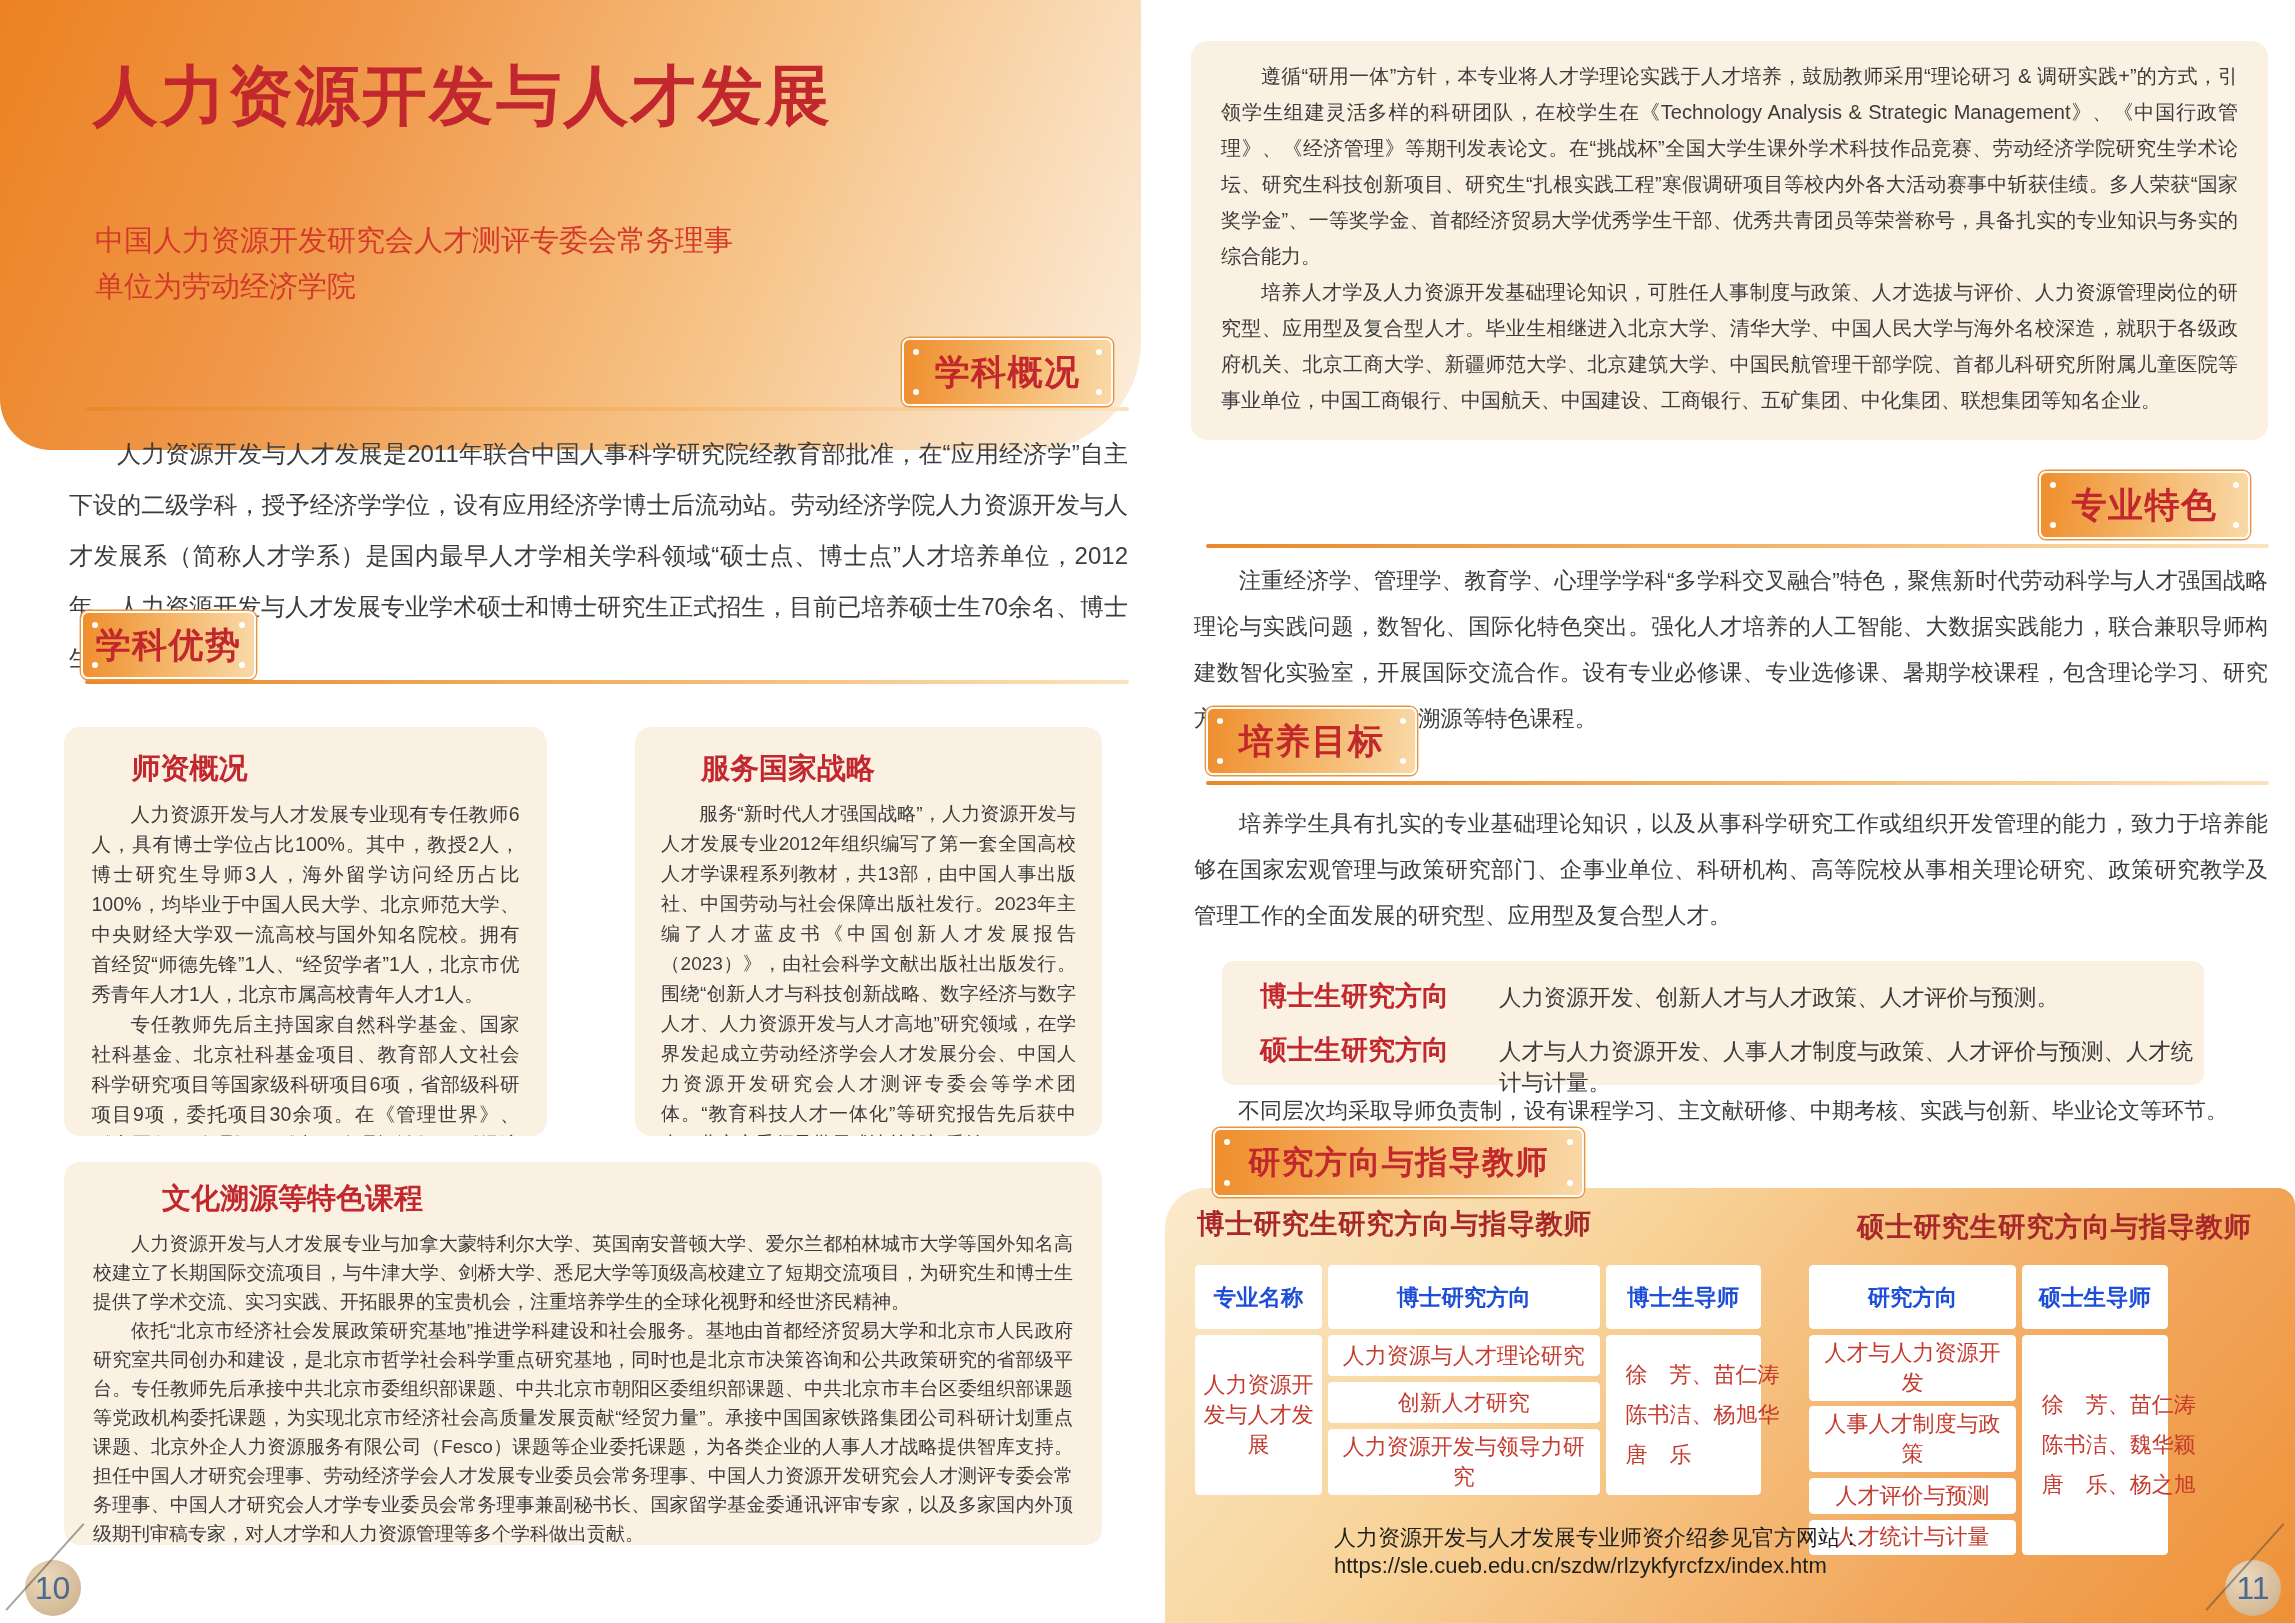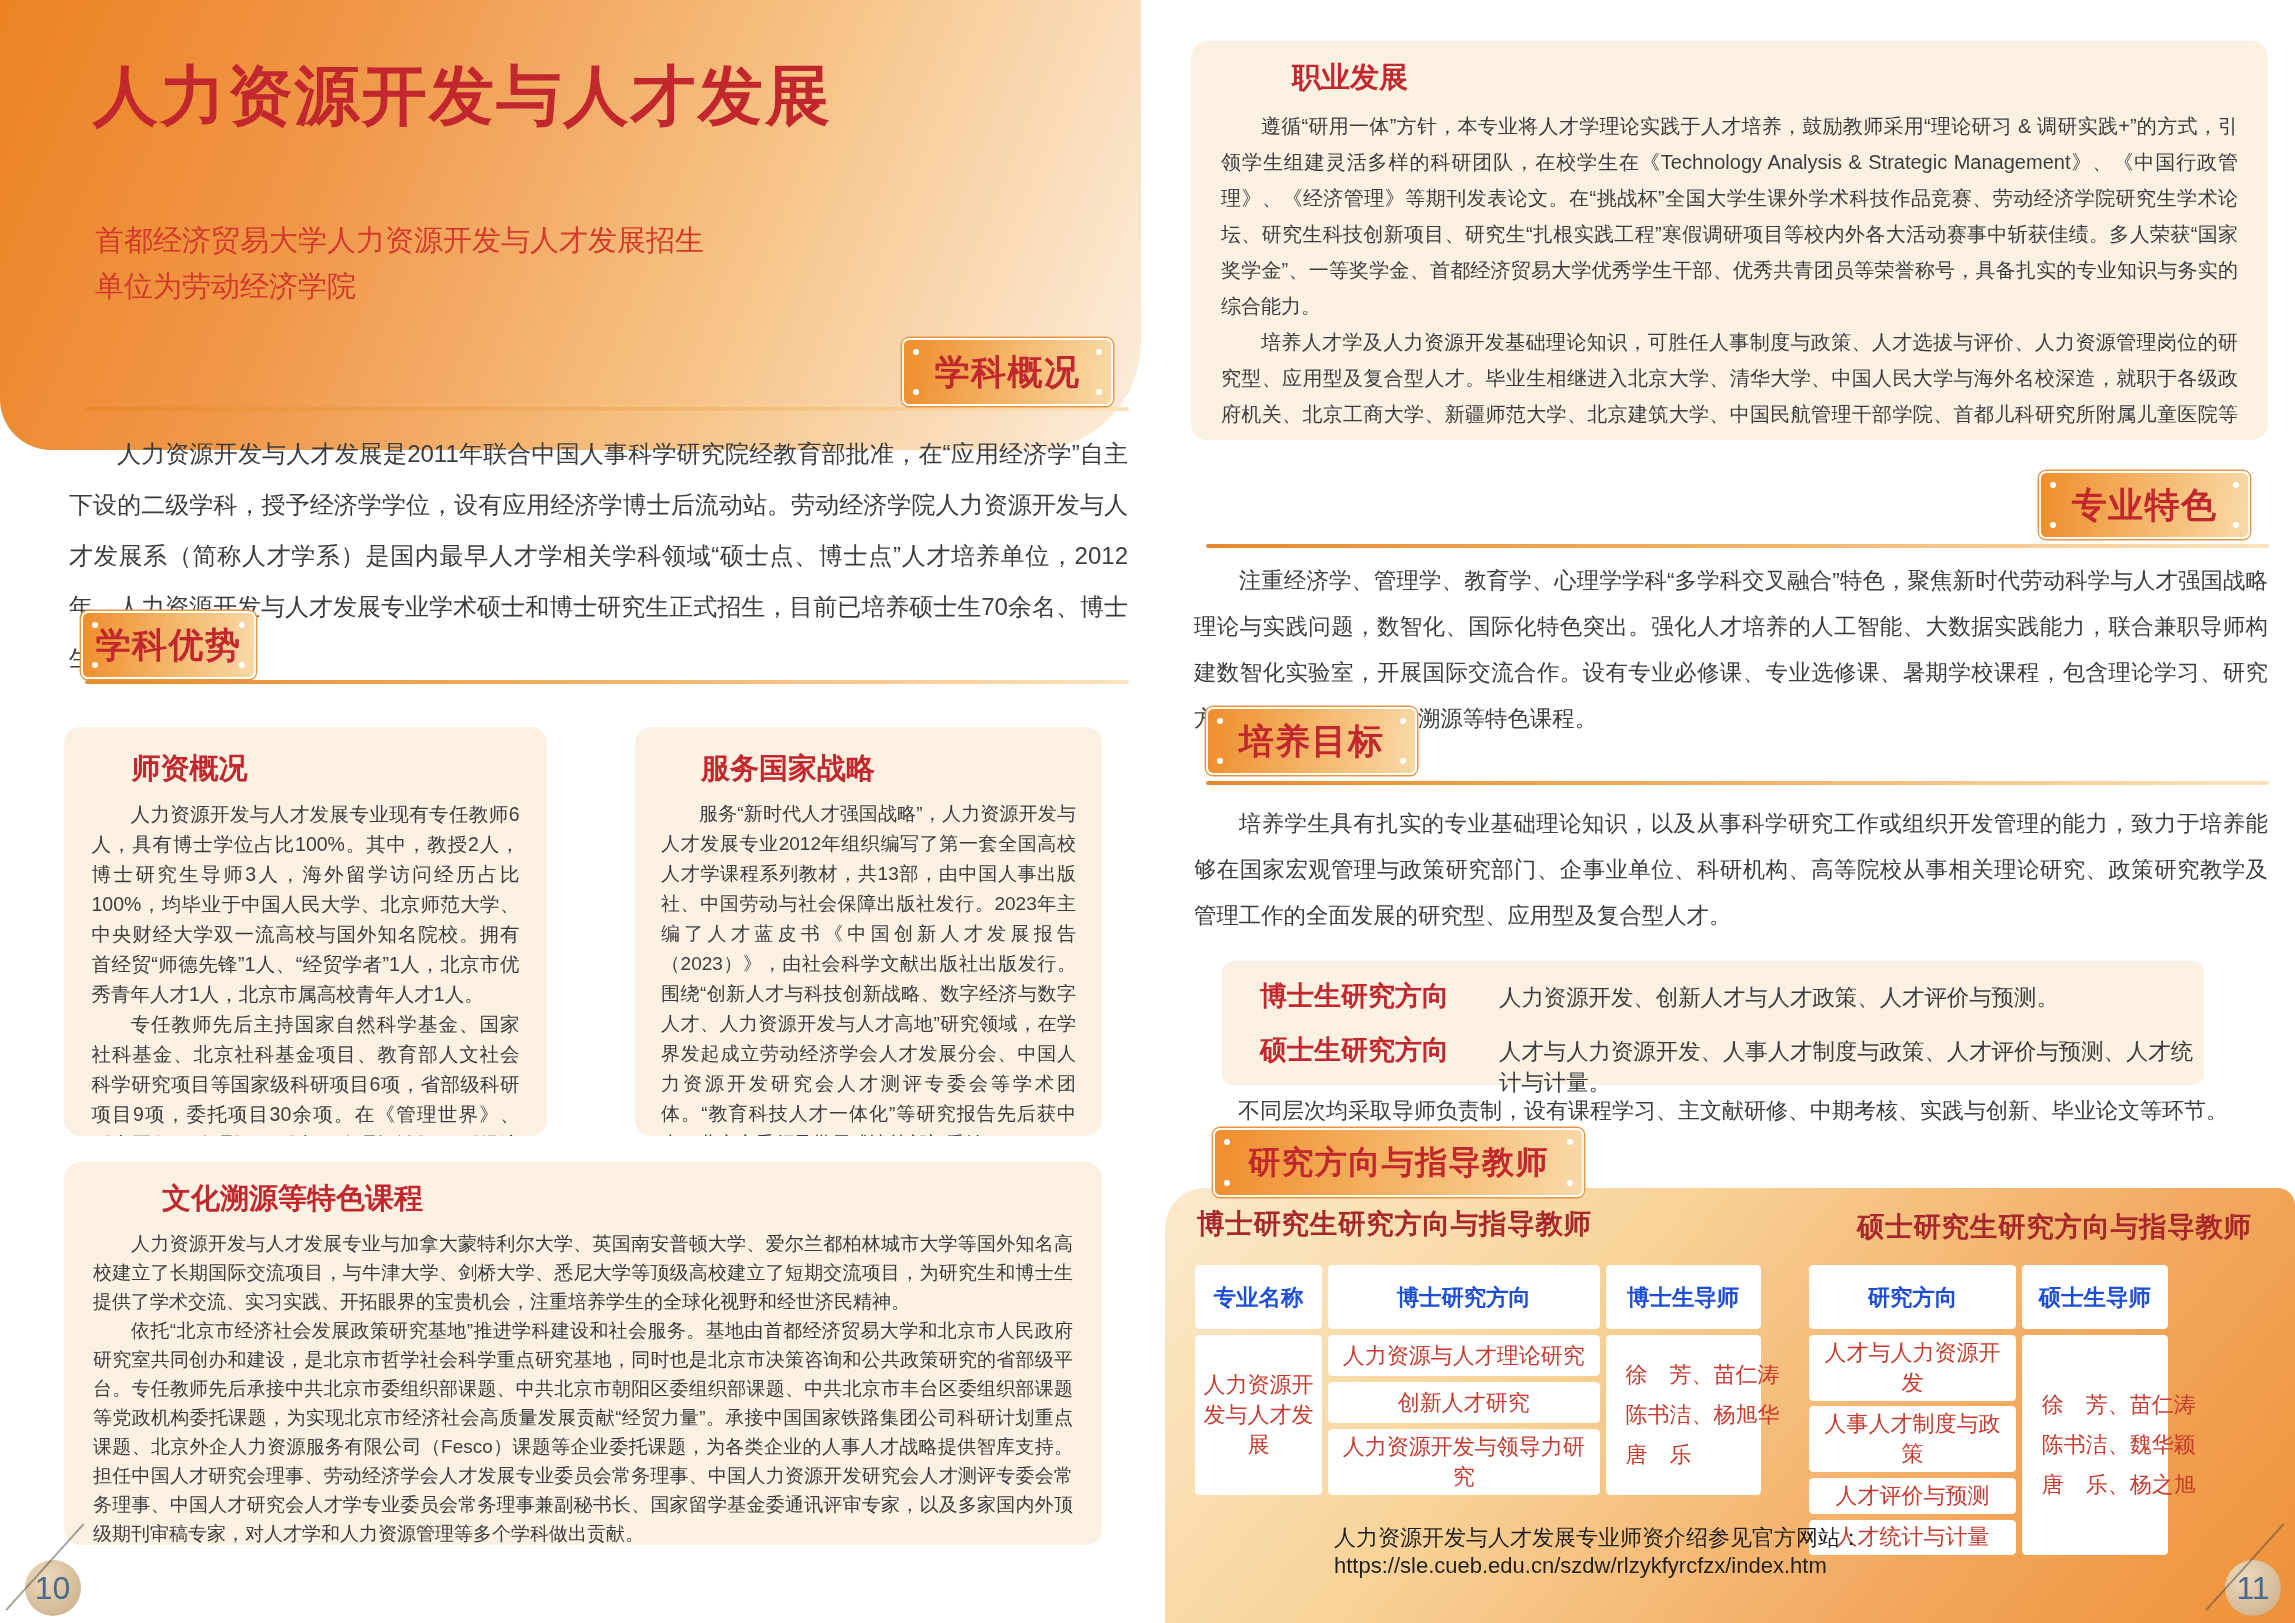--- a/index.html
+++ b/index.html
@@ -82,21 +82,21 @@
     background:rgba(80,70,55,.5);transform:rotate(-48deg);left:-38px;top:5.8px;}
 </style>
 </head>
 <body>
 
 <div class="canvas">
 
   <div class="header-block">
     <div class="header-title">人力资源开发与人才发展</div>
     <div class="header-sub">
-      <div>首都经济贸易大学人力资源开发与人才发展招生</div>
+      <div>中国人力资源开发研究会人才测评专委会常务理事</div>
       <div>单位为劳动经济学院</div>
     </div>
   </div>
 
   <div class="plaque" style="left:902px;top:338px;width:207px;height:64px;">
     <i class="dot tl"></i>
       <i class="dot tr"></i>
     <i class="dot bl"></i>
       <i class="dot br"></i>
     <span class="txt">学科概况</span>
@@ -129,21 +129,20 @@
     <div class="box-title" style="margin-left:69px;">文化溯源等特色课程</div>
     <div class="box-text">人力资源开发与人才发展专业与加拿大蒙特利尔大学、英国南安普顿大学、爱尔兰都柏林城市大学等国外知名高校建立了长期国际交流项目，与牛津大学、剑桥大学、悉尼大学等顶级高校建立了短期交流项目，为研究生和博士生提供了学术交流、实习实践、开拓眼界的宝贵机会，注重培养学生的全球化视野和经世济民精神。</div>
     <div class="box-text">依托“北京市经济社会发展政策研究基地”推进学科建设和社会服务。基地由首都经济贸易大学和北京市人民政府研究室共同创办和建设，是北京市哲学社会科学重点研究基地，同时也是北京市决策咨询和公共政策研究的省部级平台。专任教师先后承接中共北京市委组织部课题、中共北京市朝阳区委组织部课题、中共北京市丰台区委组织部课题等党政机构委托课题，为实现北京市经济社会高质量发展贡献“经贸力量”。承接中国国家铁路集团公司科研计划重点课题、北京外企人力资源服务有限公司（Fesco）课题等企业委托课题，为各类企业的人事人才战略提供智库支持。担任中国人才研究会理事、劳动经济学会人才发展专业委员会常务理事、中国人力资源开发研究会人才测评专委会常务理事、中国人才研究会人才学专业委员会常务理事兼副秘书长、国家留学基金委通讯评审专家，以及多家国内外顶级期刊审稿专家，对人才学和人力资源管理等多个学科做出贡献。</div>
   </div>
 
   <div class="pagenum" style="left:24.6px;top:1560px;">
     <span>10</span>
   </div>
 
   <div class="cream career-box" style="left:1191px;top:41px;width:1077px;height:399px;">
-    <div class="box-title">职业发展</div>
     <div class="box-text">遵循“研用一体”方针，本专业将人才学理论实践于人才培养，鼓励教师采用“理论研习 &amp; 调研实践+”的方式，引领学生组建灵活多样的科研团队，在校学生在《Technology Analysis &amp; Strategic Management》、《中国行政管理》、《经济管理》等期刊发表论文。在“挑战杯”全国大学生课外学术科技作品竞赛、劳动经济学院研究生学术论坛、研究生科技创新项目、研究生“扎根实践工程”寒假调研项目等校内外各大活动赛事中斩获佳绩。多人荣获“国家奖学金”、一等奖学金、首都经济贸易大学优秀学生干部、优秀共青团员等荣誉称号，具备扎实的专业知识与务实的综合能力。</div>
     <div class="box-text">培养人才学及人力资源开发基础理论知识，可胜任人事制度与政策、人才选拔与评价、人力资源管理岗位的研究型、应用型及复合型人才。毕业生相继进入北京大学、清华大学、中国人民大学与海外名校深造，就职于各级政府机关、北京工商大学、新疆师范大学、北京建筑大学、中国民航管理干部学院、首都儿科研究所附属儿童医院等事业单位，中国工商银行、中国航天、中国建设、工商银行、五矿集团、中化集团、联想集团等知名企业。</div>
   </div>
 
   <div class="plaque" style="left:2039px;top:471px;width:207px;height:64px;">
     <i class="dot tl"></i>
       <i class="dot tr"></i>
     <i class="dot bl"></i>
       <i class="dot br"></i>
     <span class="txt">专业特色</span>

